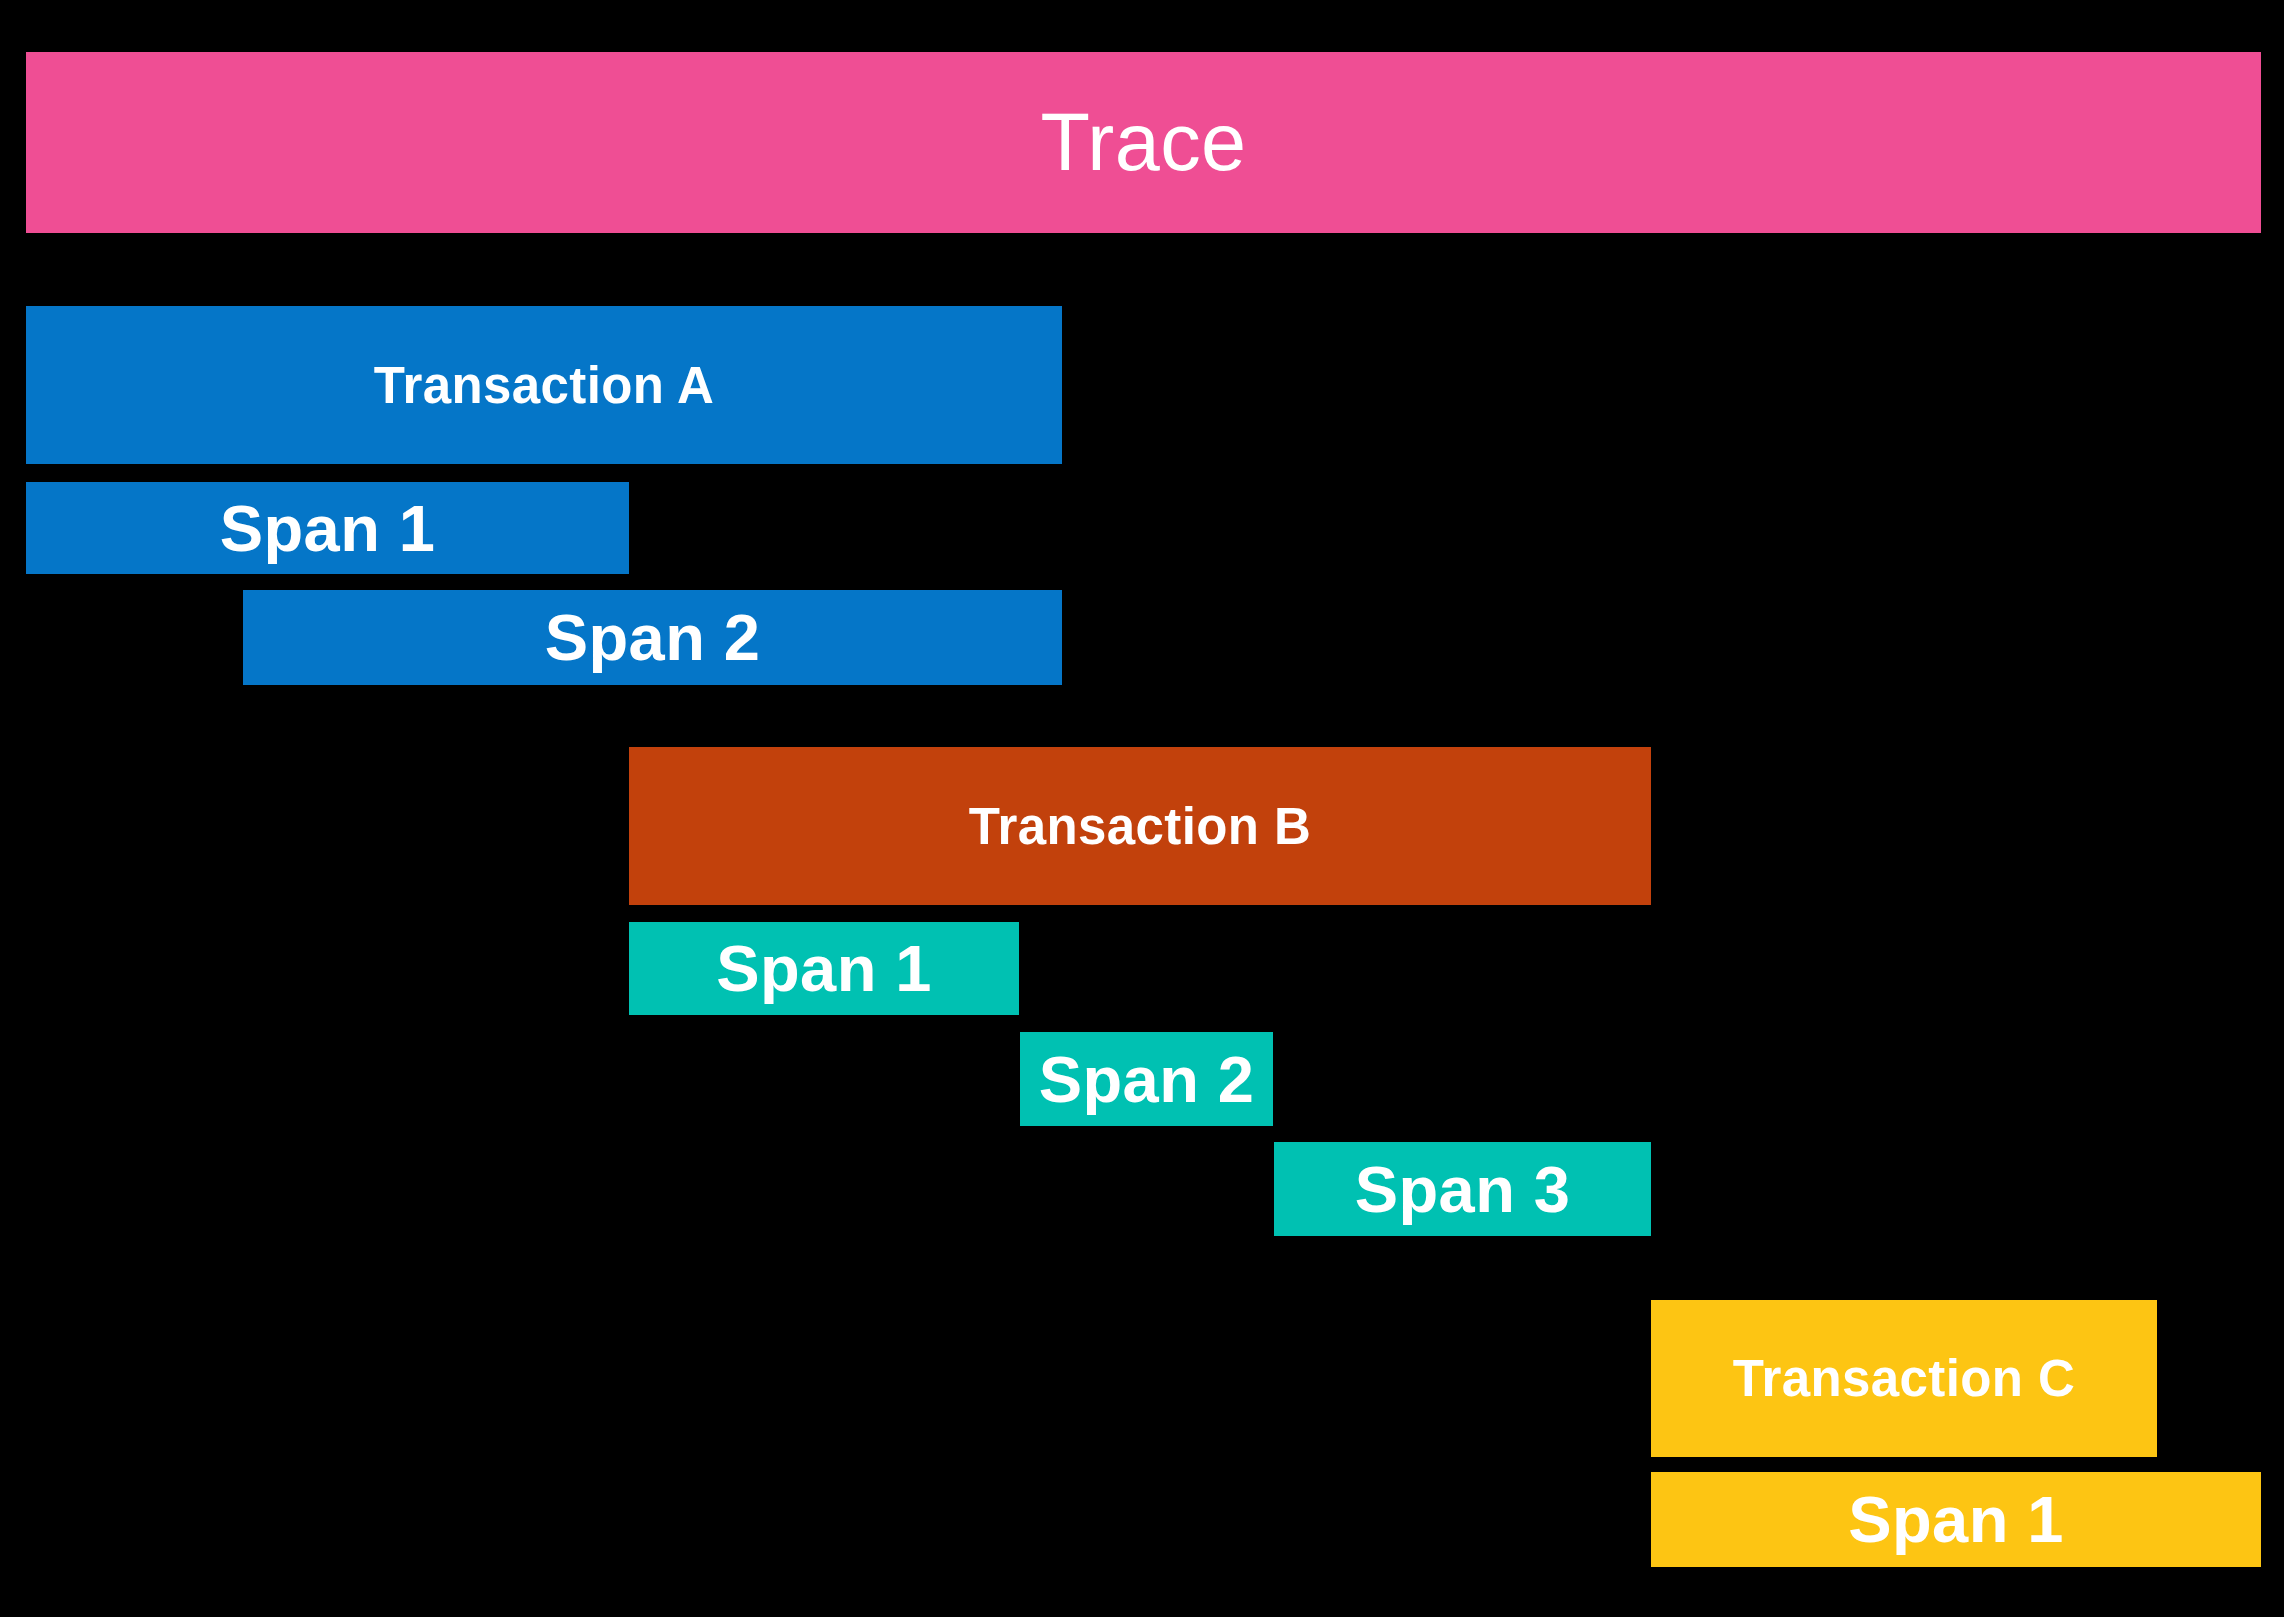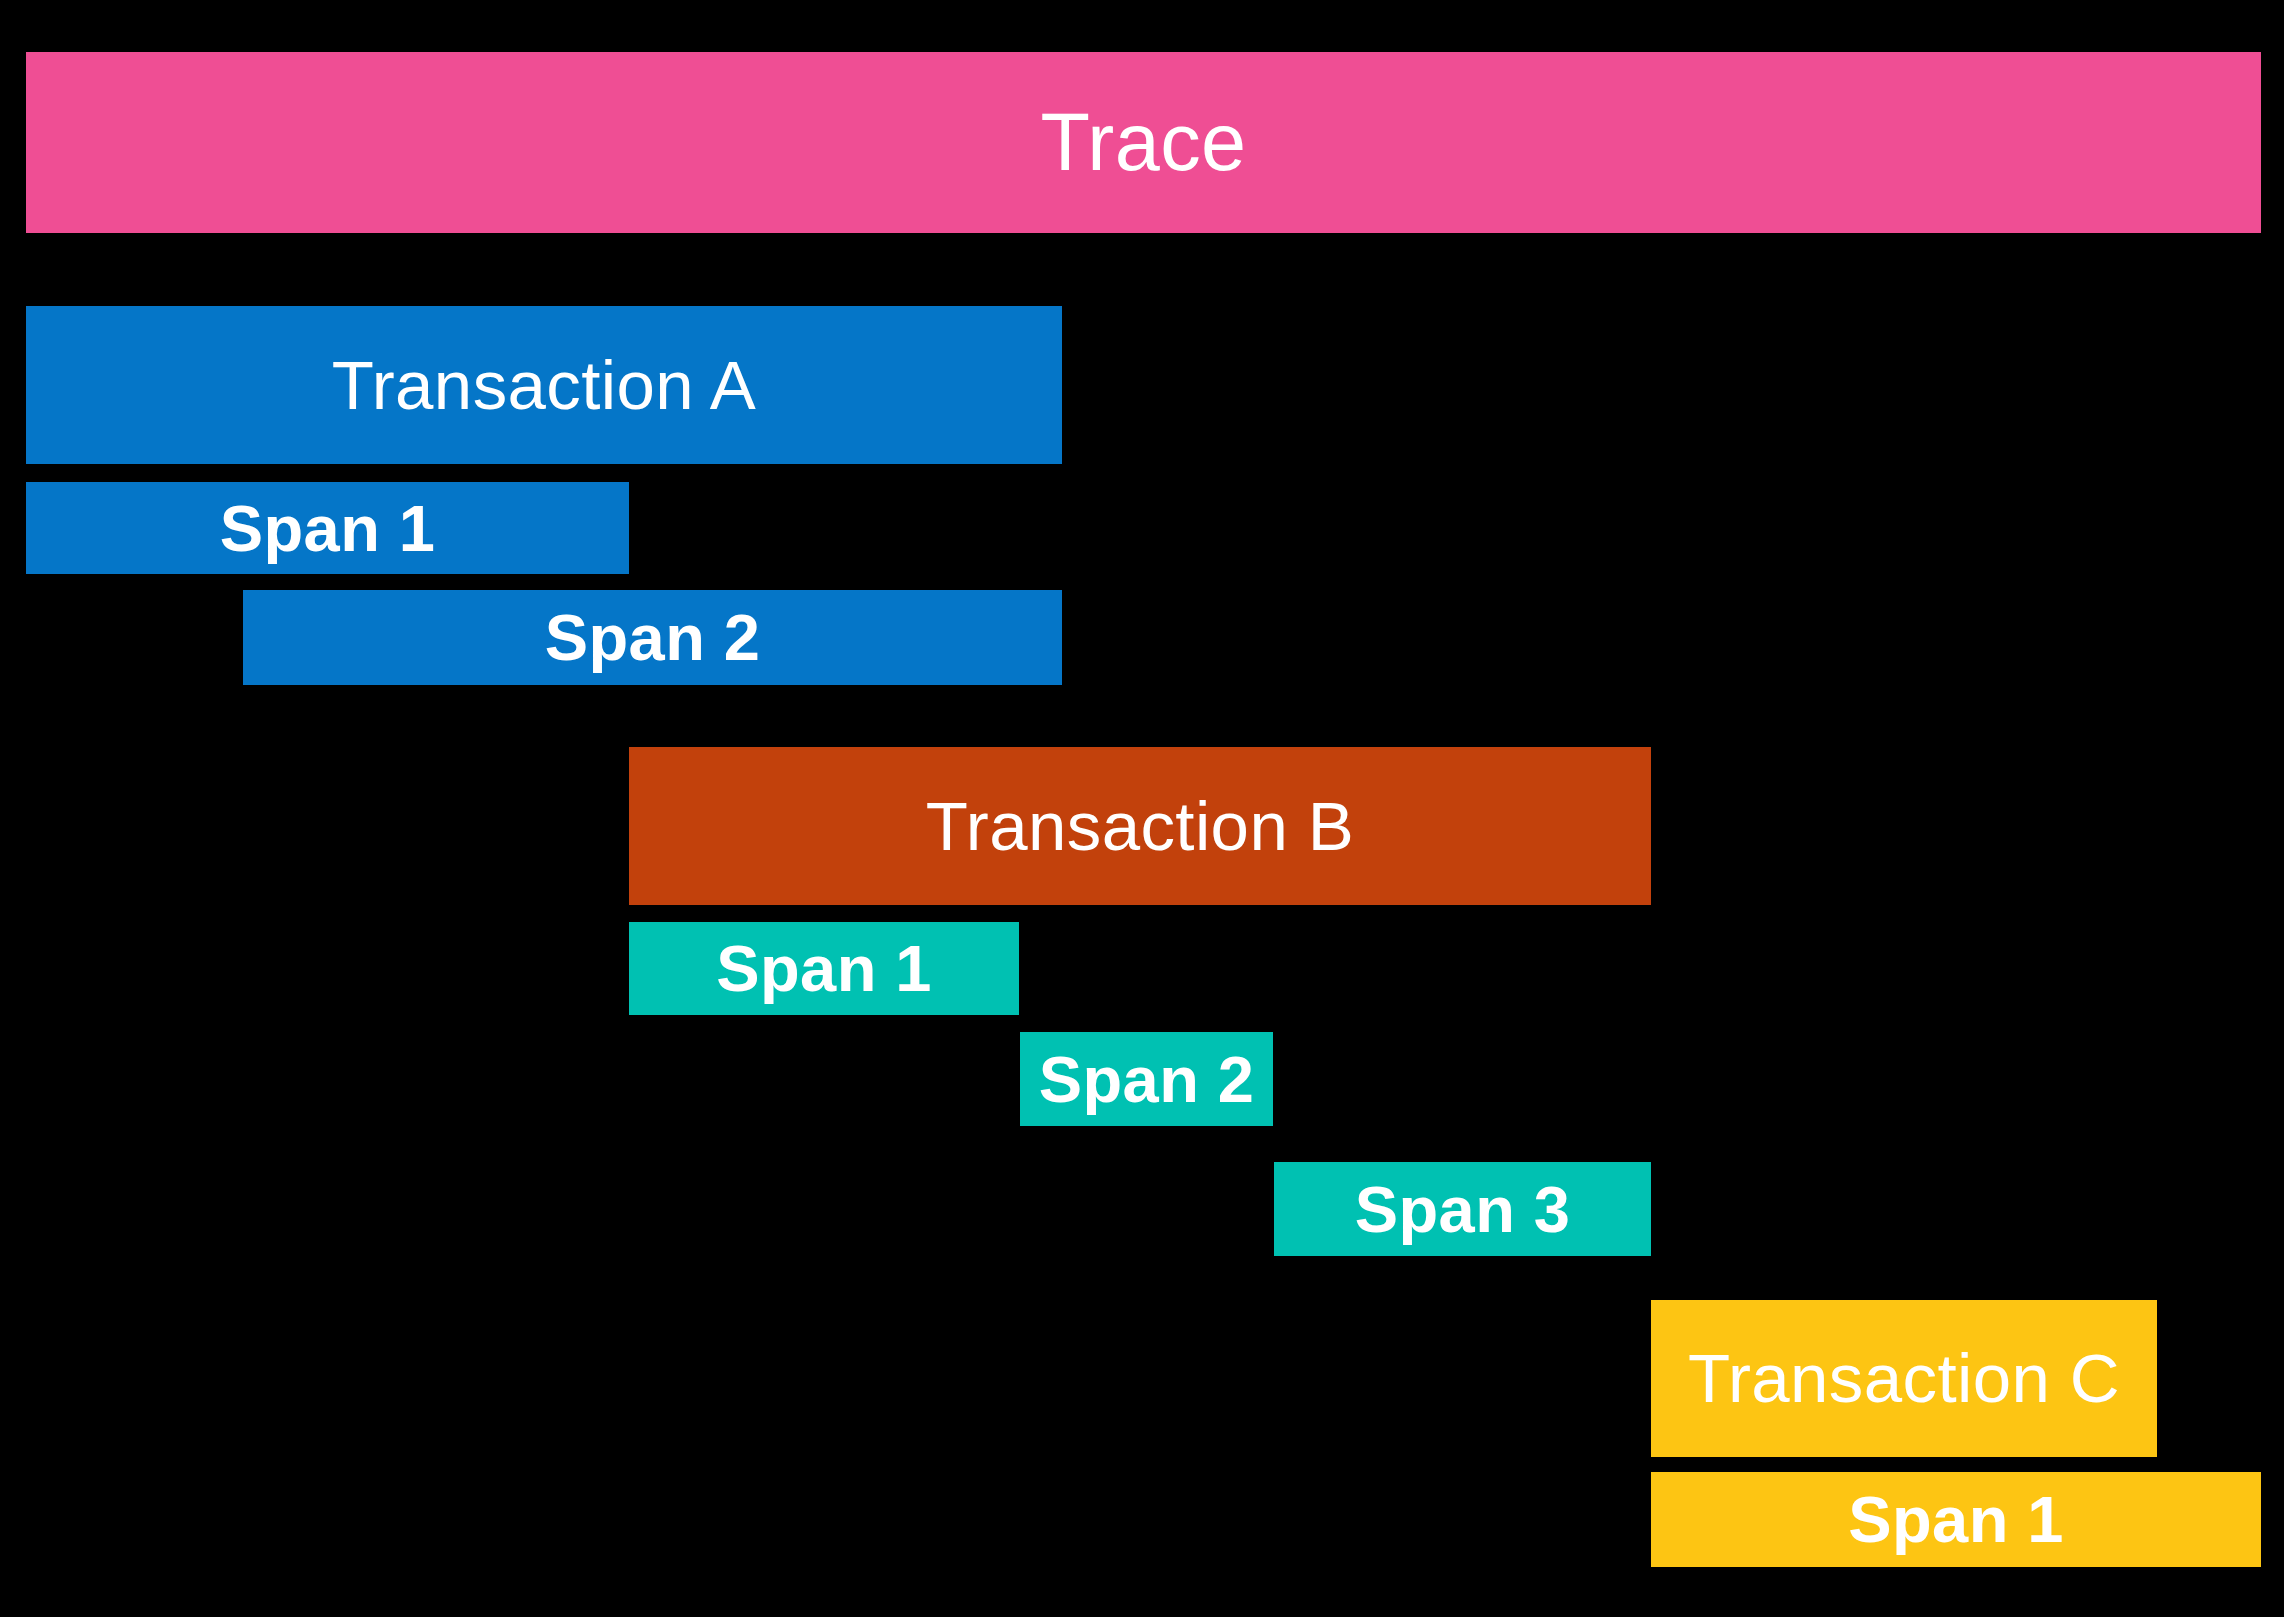--- a/index.html
+++ b/index.html
@@ -30,21 +30,21 @@
     user-select: none;
   }
   .bar .bar-label {
     display: block;
     color: #ffffff;
     font-weight: 400;
     letter-spacing: 0.4px;
   }
   
   .tier-trace .bar-label       { font-size: 81px; text-align: center; }
-  .tier-transaction .bar-label { font-size: 69px; }
+  .tier-transaction .bar-label { font-size: 51px; font-weight: bold; }
   .tier-span .bar-label        { font-size: 65px; font-weight: bold;  }
 </style>
 </head>
 <body style="background: rgb(0, 0, 0);">
 
 <div id="canvas" style="width: 2284px; height: 1618px; background: rgb(0, 0, 0);">
 
 <div class="bar tier-trace" style="left: 26px; top: 52px; width: 2235px; height: 181px; background: rgb(239, 78, 148);">
       <span class="bar-label">Trace</span>
     </div>
@@ -59,21 +59,21 @@
     </div>
     <div class="bar tier-transaction" style="left: 629px; top: 747px; width: 1022px; height: 158px; background: #c2410c;">
       <span class="bar-label">Transaction B</span>
     </div>
     <div class="bar tier-span" style="left: 629px; top: 922px; width: 390px; height: 93px; background: rgb(0, 193, 178);">
       <span class="bar-label">Span 1</span>
     </div>
     <div class="bar tier-span" style="left: 1020px; top: 1032px; width: 253px; height: 94px; background: rgb(0, 193, 178);">
       <span class="bar-label">Span 2</span>
     </div>
-    <div class="bar tier-span" style="left: 1274px; top: 1142px; width: 377px; height: 94px; background: rgb(0, 193, 178); margin-top: 20px;">
+    <div class="bar tier-span" style="left: 1274px; top: 1142px; width: 377px; height: 94px; background: rgb(0, 193, 178);">
       <span class="bar-label">Span 3</span>
     </div>
     <div class="bar tier-transaction" style="left: 1651px; top: 1300px; width: 506px; height: 157px; background: rgb(253, 197, 19);">
       <span class="bar-label">Transaction C</span>
     </div>
     <div class="bar tier-span" style="left: 1651px; top: 1472px; width: 610px; height: 95px; background: rgb(253, 197, 19);">
       <span class="bar-label">Span 1</span>
     </div>
   </div>
 

